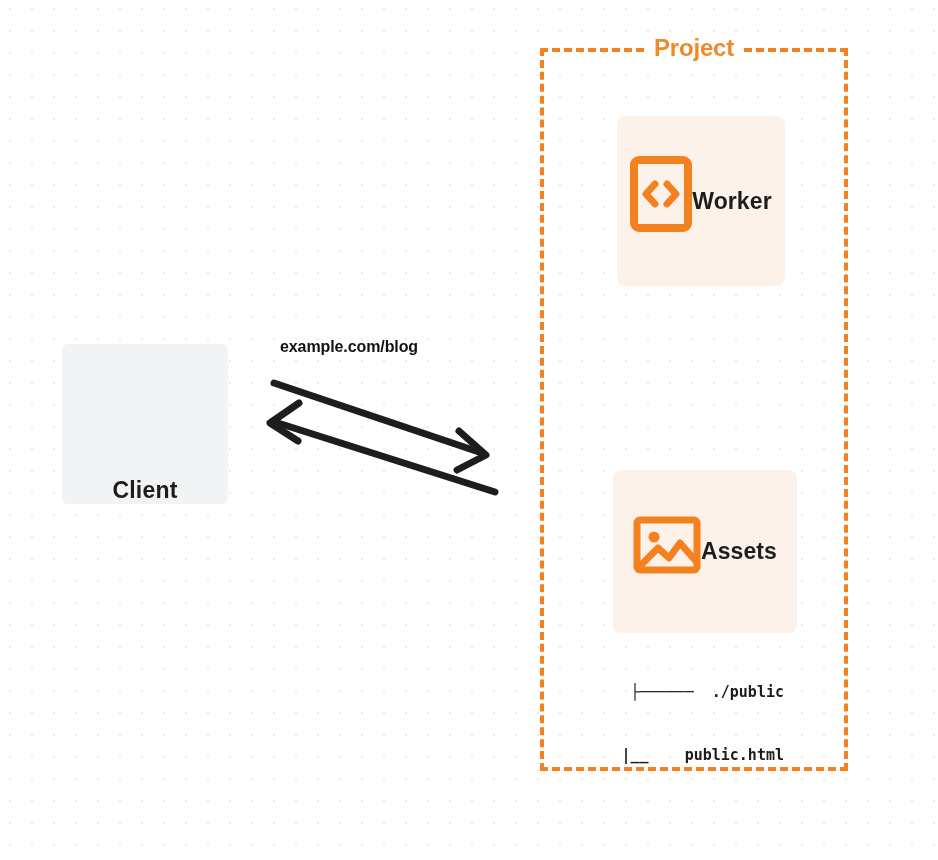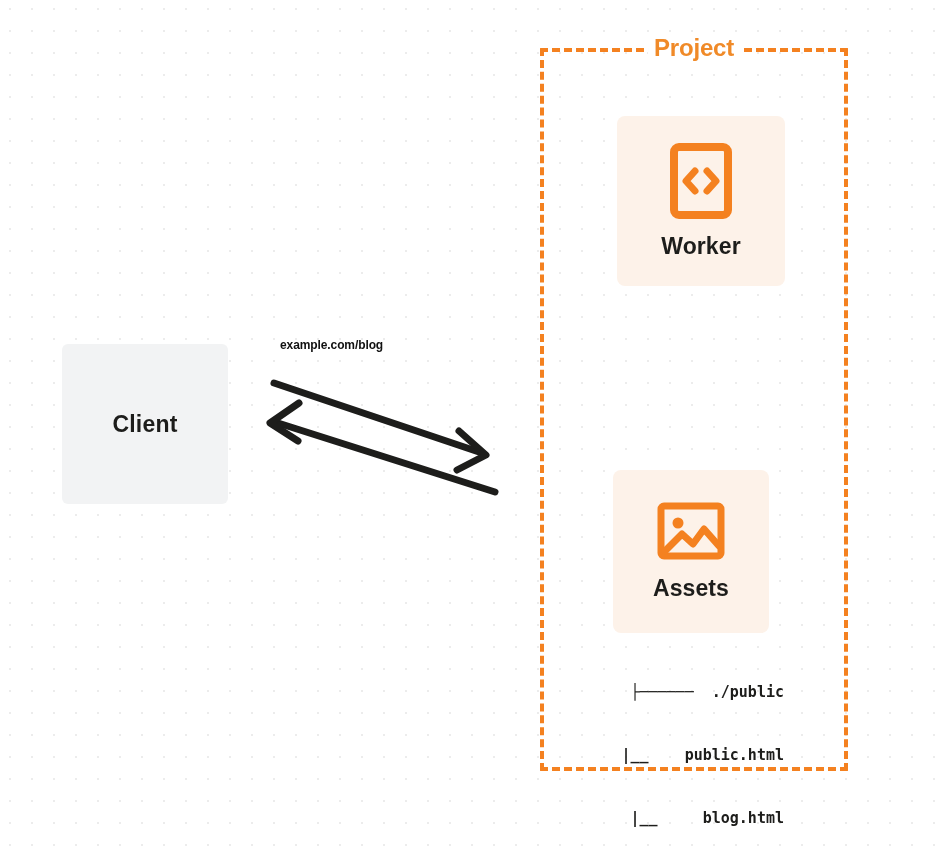--- a/index.html
+++ b/index.html
@@ -28,36 +28,36 @@
   
   #client-node {
     position: absolute;
     left: 62px;
     top: 344px;
     width: 166px;
     height: 160px;
     background: #f2f3f4;
     border-radius: 6px;
     display: flex;
-    align-items: center;
+    align-items: flex-end;
     justify-content: center;
   }
   #client-node .node-label {
     font-size: 23px;
     font-weight: bold;
     color: #1d1d1b;
     letter-spacing: 0.2px;
   }
 
   
   #request-label {
     position: absolute;
     left: 280px;
     top: 338px;
-    font-size: 12px;
+    font-size: 16px;
     font-weight: bold;
     color: #111111;
     letter-spacing: -0.1px;
     white-space: nowrap;
   }
 
   
   #arrows-layer {
     position: absolute;
     left: 0;
@@ -91,34 +91,34 @@
     letter-spacing: -0.2px;
     white-space: nowrap;
   }
 
   
   .card {
     position: absolute;
     background: #fdf2e9;
     border-radius: 8px;
     display: flex;
-    flex-direction: column;
+    flex-direction: row;
     align-items: center;
     justify-content: center;
   }
   #worker-card {
     left: 73px;
     top: 64px;
     width: 168px;
     height: 170px;
   }
   #assets-card {
     left: 69px;
     top: 418px;
-    width: 156px;
+    width: 184px;
     height: 163px;
   }
   .card .card-icon {
     line-height: 0;
     margin-bottom: 14px;
   }
   .card .card-label {
     font-size: 23px;
     font-weight: bold;
     color: #1d1d1b;
@@ -189,18 +189,17 @@
           <circle cx="21" cy="22" r="5.5" fill="#f48120"></circle>
           <polyline points="8,50 25,33 36,43 47,28 62,45" fill="none" stroke="#f48120" stroke-width="7" stroke-linecap="round" stroke-linejoin="round"></polyline>
         </svg>
       </span>
       <span class="card-label">Assets</span>
     </div>
 
     <div id="file-tree">
       <span class="tree-line">├──────  ./public</span>
       <span class="tree-line">     |__    public.html</span>
-      <span class="tree-line">     |__     blog.html</span>
       
     </div>
 
   </div>
 </div>
 
 </body></html>

